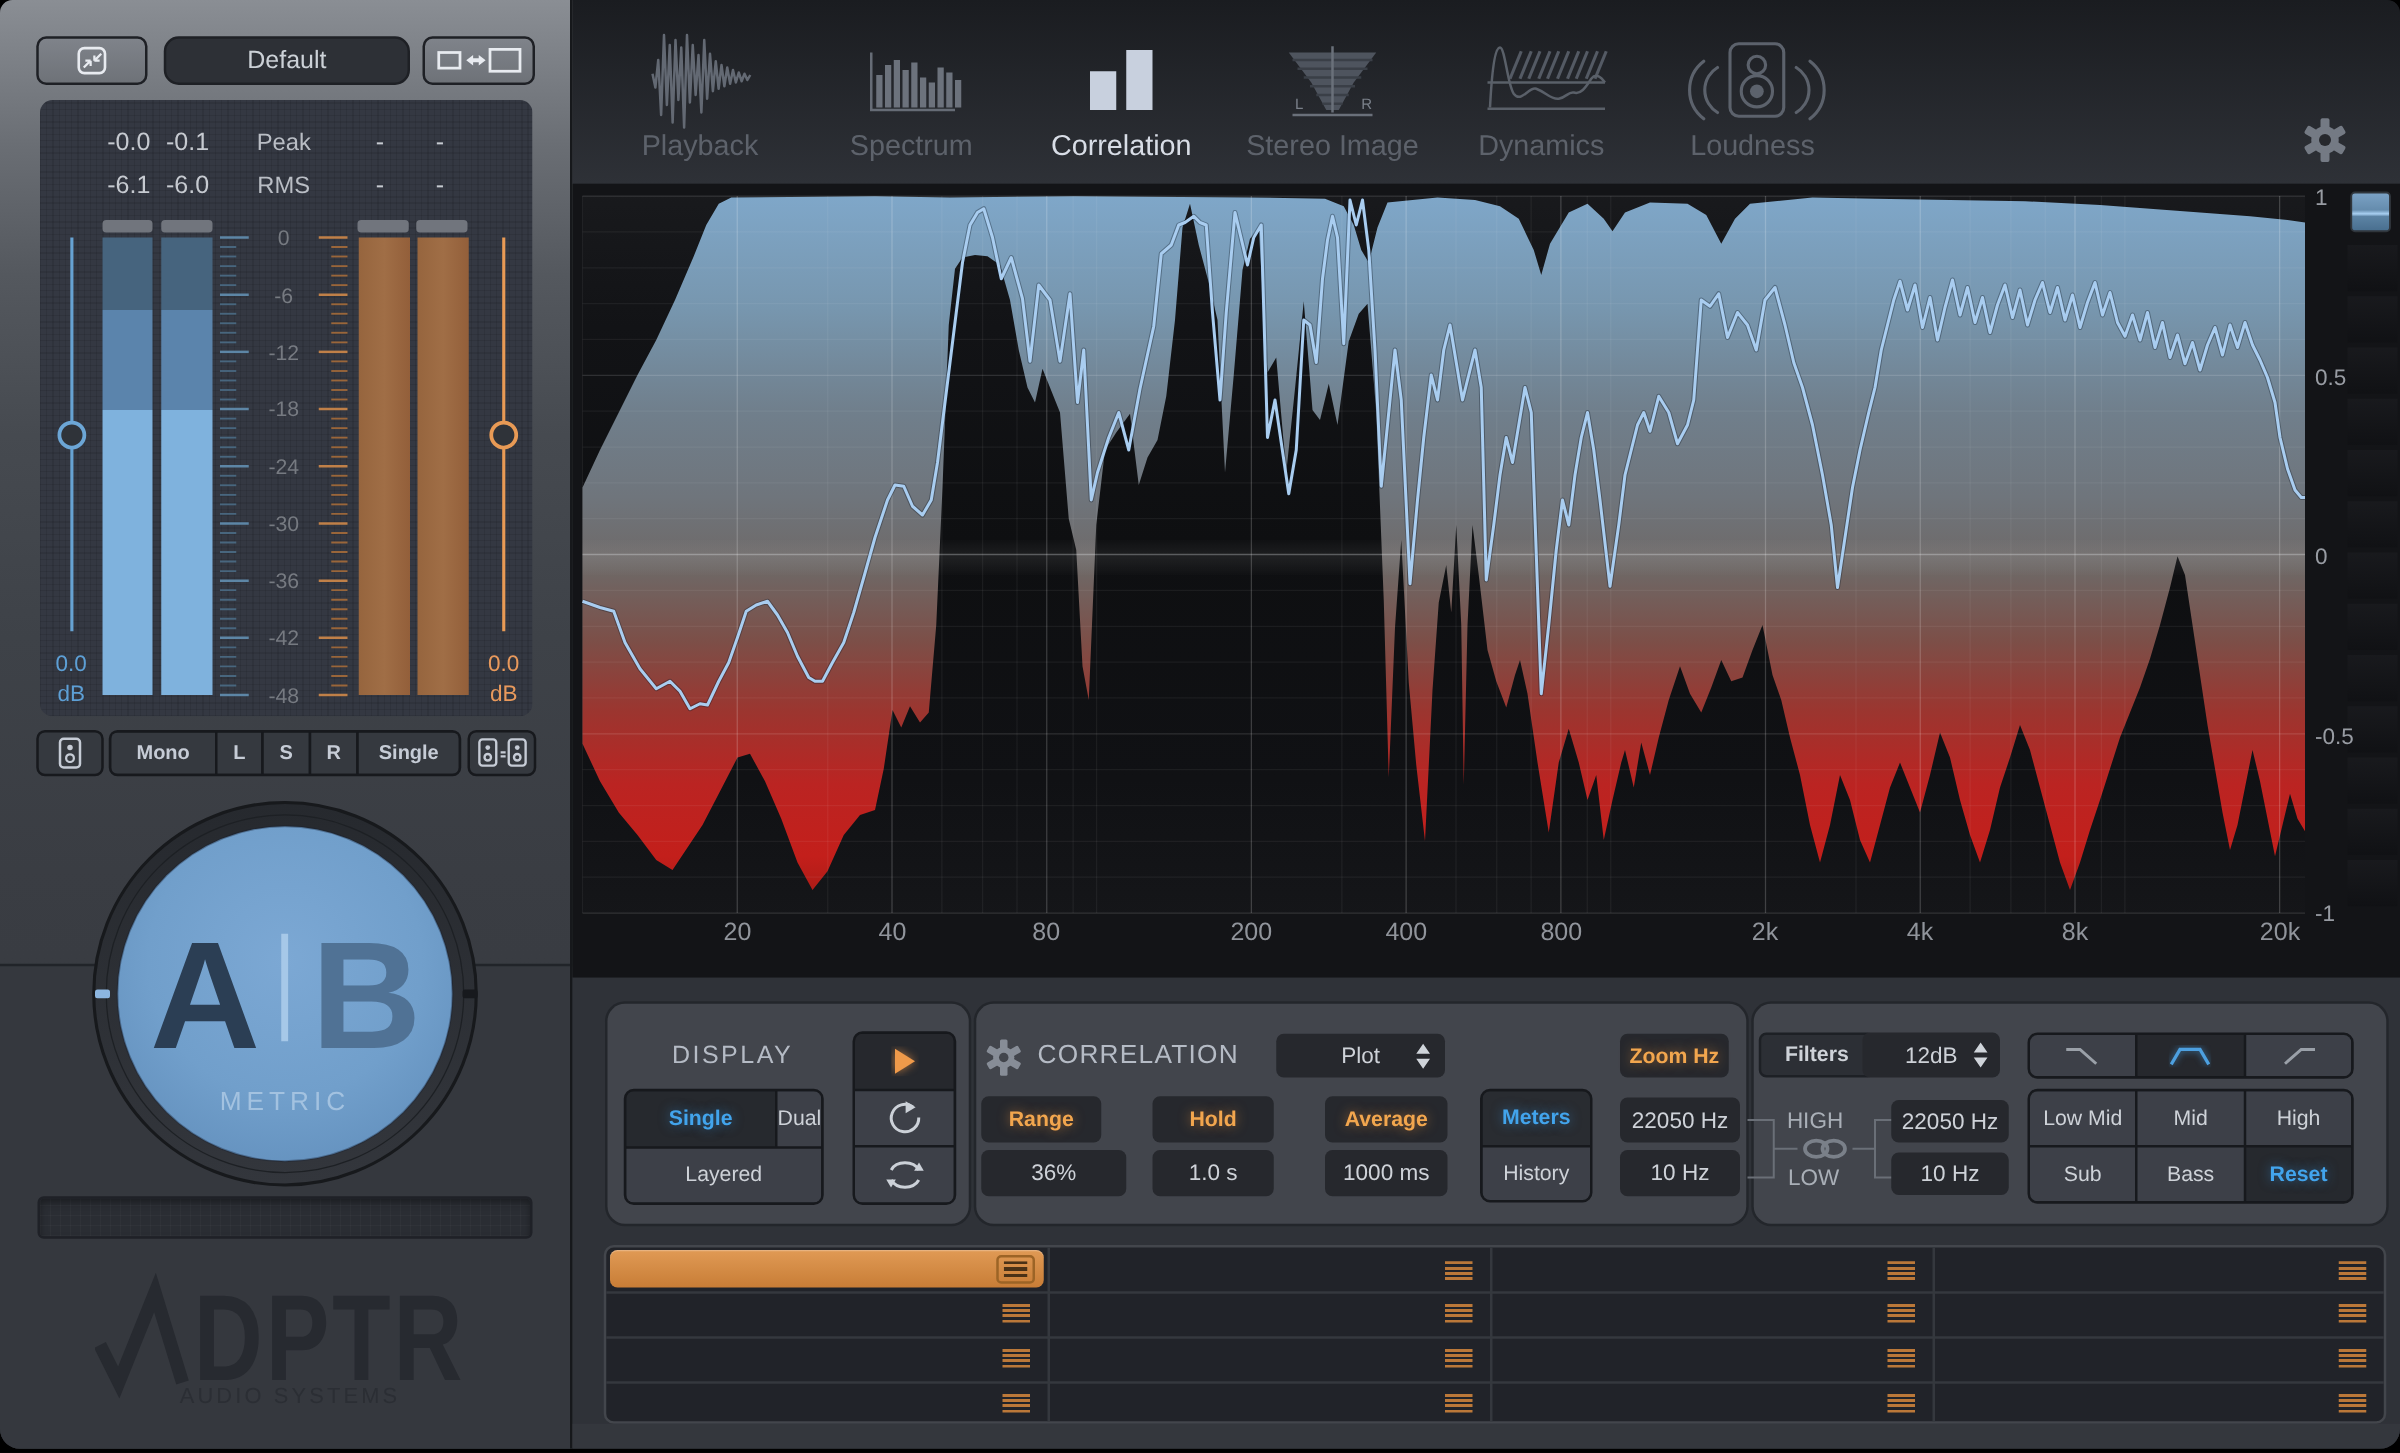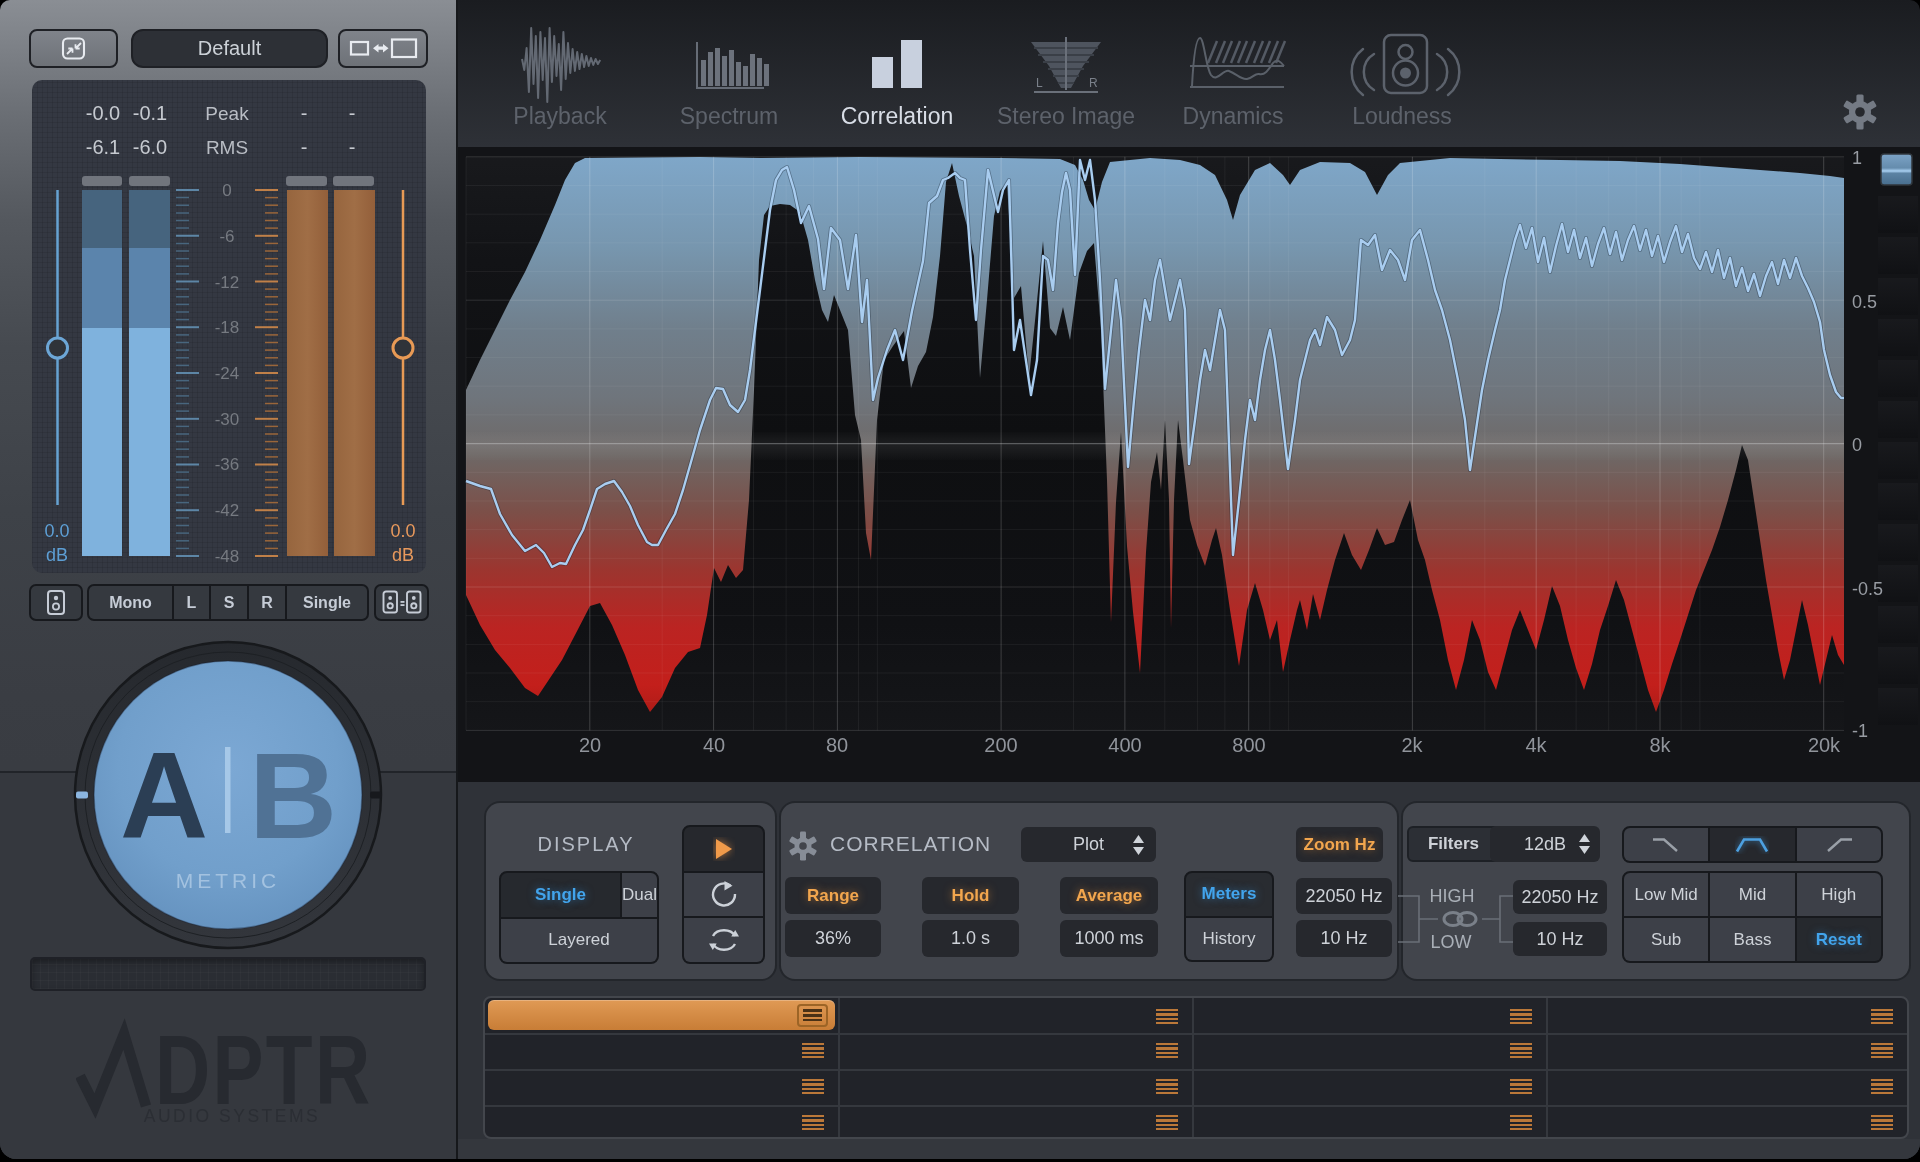--- a/index.html
+++ b/index.html
@@ -481,21 +481,21 @@
           <rect x="-3" y="6.5" width="6" height="8" rx="1.2" transform="rotate(-60)"></rect>
           <circle r="3.8" fill="#42454c"></circle>
         </g>
       </svg>
   <div class="ttl" style="left:372px;top:50px;font-size:21px;letter-spacing:1px">CORRELATION</div>
   <div class="fld" style="left:563px;top:45px;width:135px;height:35px">Plot<svg width="13" height="22" viewBox="0 0 13 22" style="position:absolute;right:11px">
           <path d="M6.5,1 L12,9 L1,9 Z M6.5,21 L12,13 L1,13 Z" fill="#cfd4da"></path>
         </svg></div>
   <div class="fld obt" style="left:838px;top:45px;width:87px;height:35px">Zoom Hz</div>
   <div class="fld obt" style="left:327px;top:95px;width:96px;height:37px">Range</div>
-  <div class="fld" style="left:327px;top:138px;width:96px;height:37px">36%</div>
+  <div class="fld" style="left:327px;top:138px;width:116px;height:37px">36%</div>
   <div class="fld obt" style="left:464px;top:95px;width:97px;height:37px">Hold</div>
   <div class="fld" style="left:464px;top:138px;width:97px;height:37px">1.0 s</div>
   <div class="fld obt" style="left:602px;top:95px;width:98px;height:37px">Average</div>
   <div class="fld" style="left:602px;top:138px;width:98px;height:37px">1000 ms</div>
   <div class="seg" style="left:726px;top:89px;width:90px;height:91px;grid-template-rows:1fr 1fr">
     <div class="blt" style="background:#292c31">Meters</div>
         <div>History</div>
   </div>
   <div class="fld" style="left:838px;top:96px;width:96px;height:36px">22050 Hz</div>
   <div class="fld" style="left:838px;top:138px;width:96px;height:37px">10 Hz</div>

